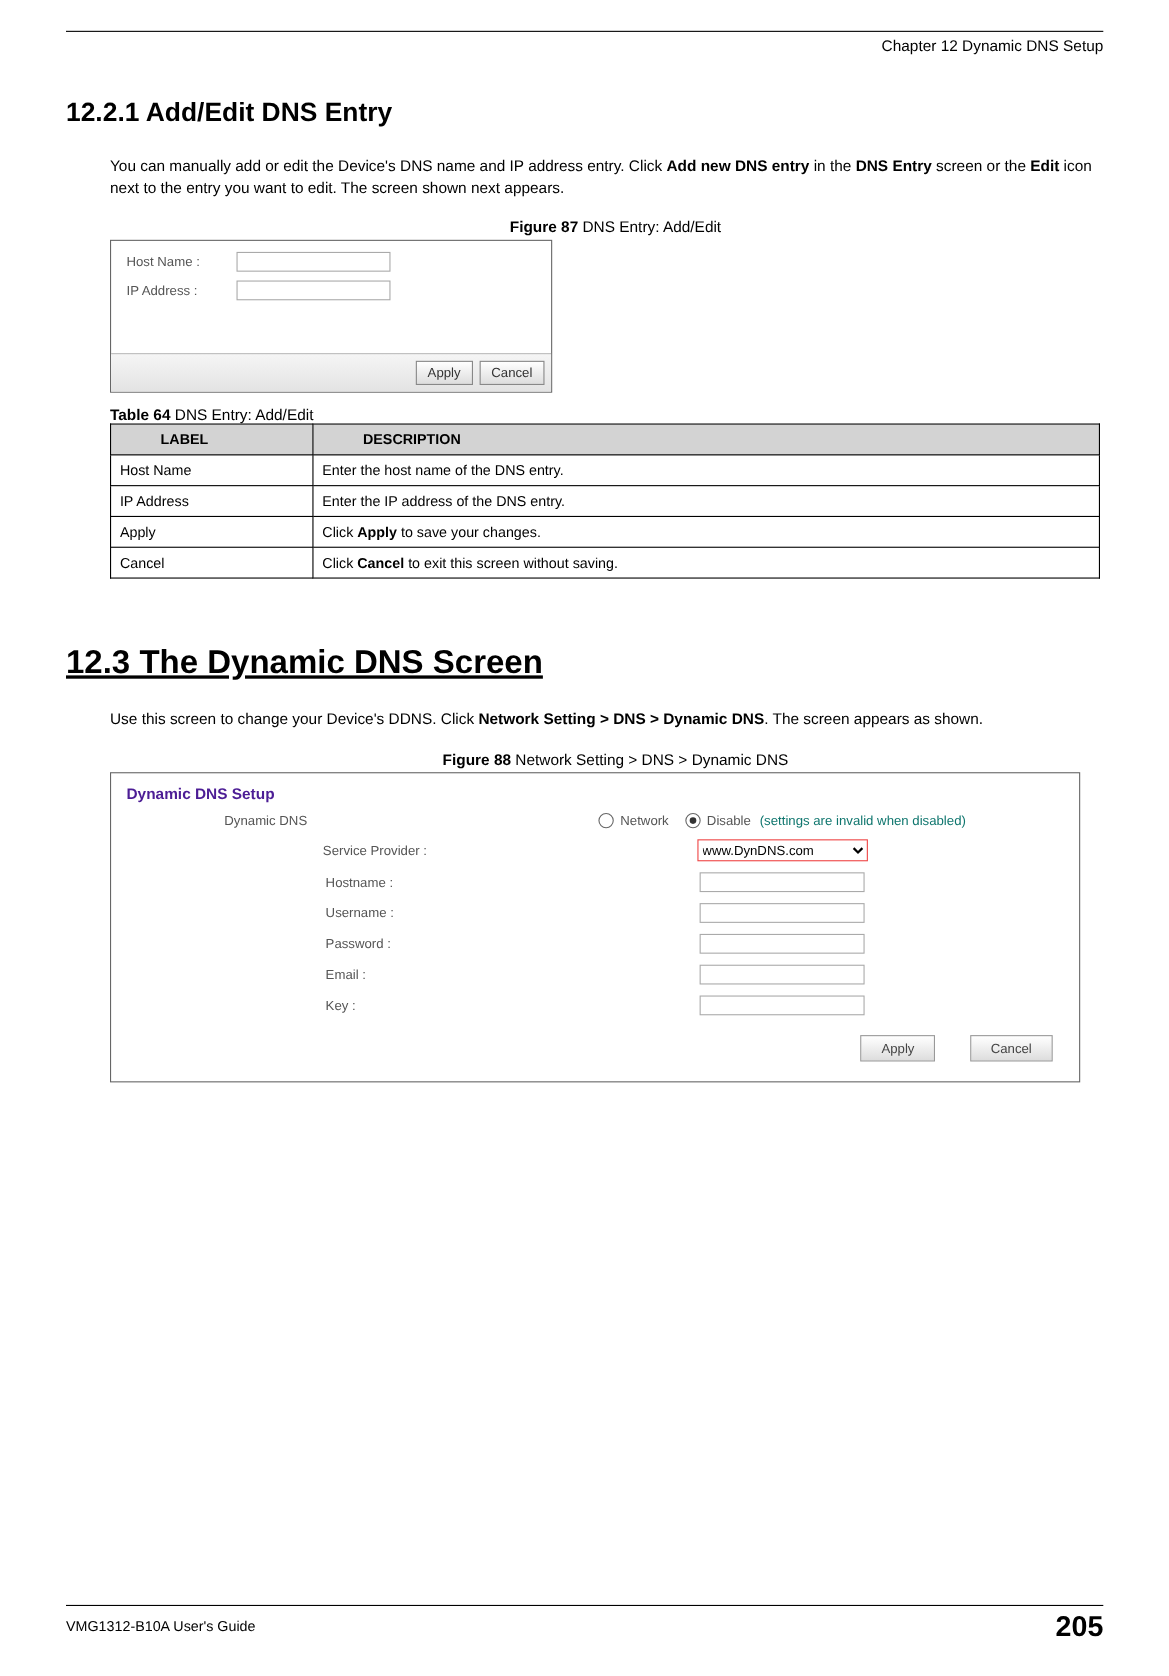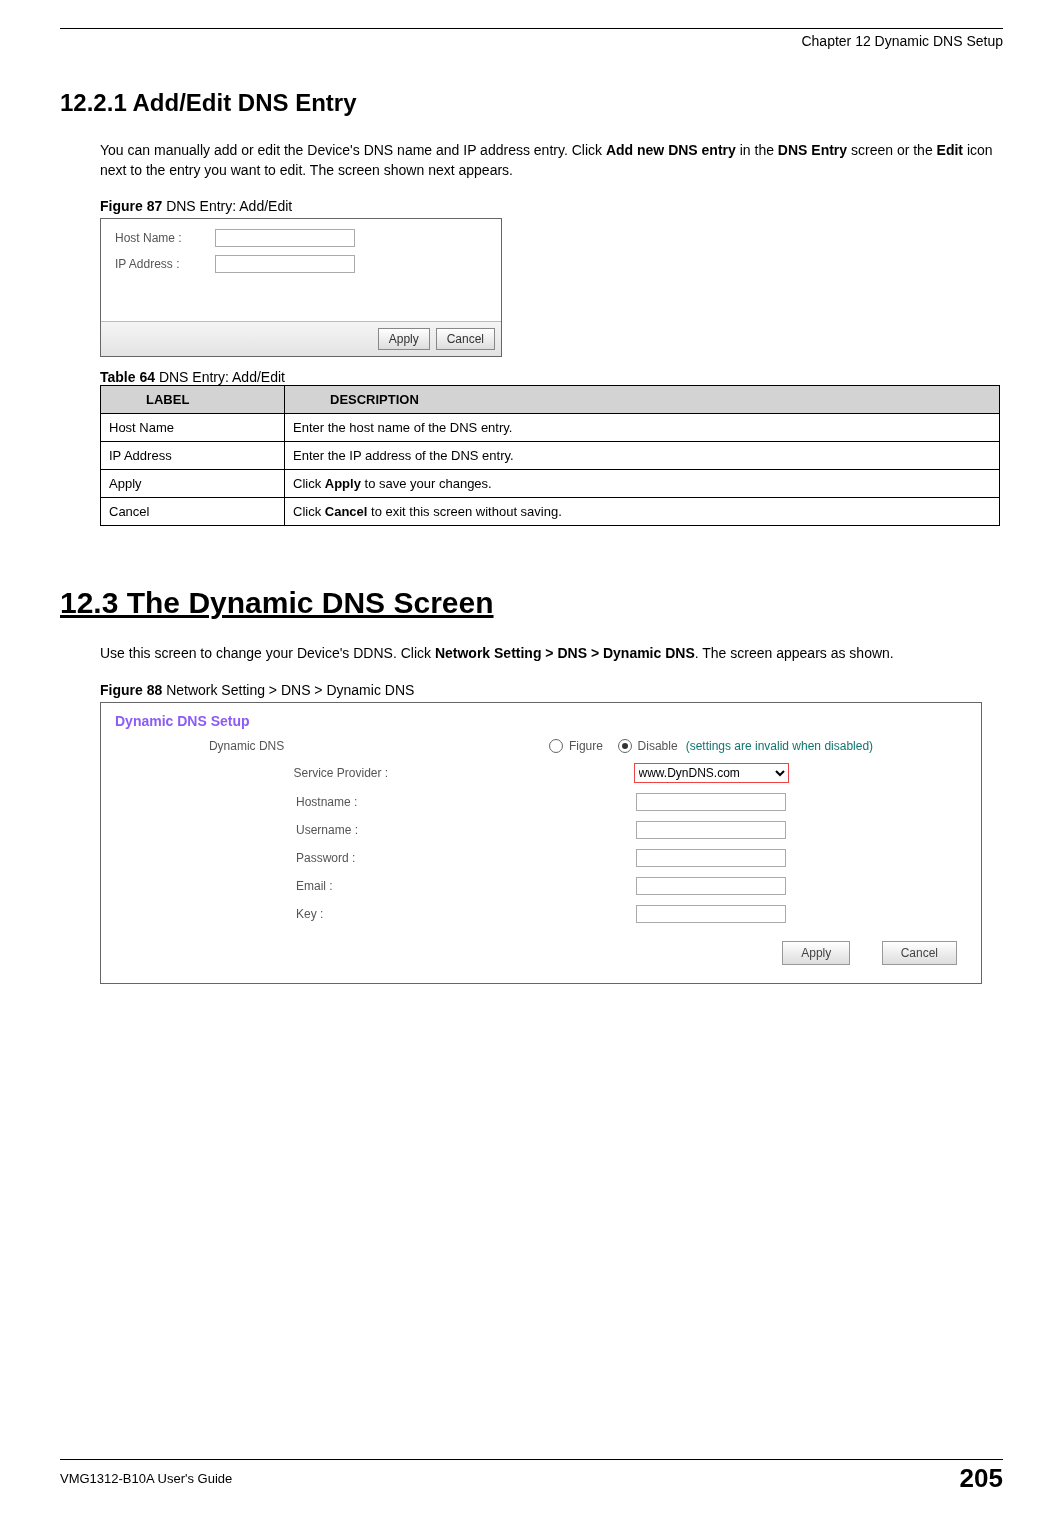--- a/index.html
+++ b/index.html
@@ -39,23 +39,24 @@
     font-size: 30px;
     margin: 60px 0 24px 0;
     text-decoration: underline;
   }
   .bodytext {
     margin-left: 40px;
     line-height: 1.4;
     margin-bottom: 18px;
   }
   .figcaption {
-    margin-left: 40px;
+    margin-left: 56px;
     font-size: 14px;
     margin-bottom: 4px;
+    text-align: center;
   }
   .figcaption b { font-weight: bold; }
 
   
   .fig87-box {
     margin-left: 40px;
     border: 1px solid #666;
     width: 400px;
     background: #fff;
   }
@@ -126,21 +127,21 @@
     width: 880px;
     background: #fff;
     font-family: Arial, sans-serif;
     font-size: 12px;
     color: #555;
   }
   .fig88-body { padding: 10px 14px 14px 14px; }
   .fig88-title {
     font-weight: bold;
     font-size: 14px;
-    color: #8b5cf6;
+    color: #4c1d95;
     margin-bottom: 10px;
   }
   .fig88-row {
     display: flex;
     align-items: center;
     margin-bottom: 10px;
     justify-content: center;
   }
   .fig88-row .lbl { width: 340px; }
   .fig88-row input[type=text] {
@@ -278,21 +279,21 @@
   </div>
 
   <div class="fig88-box">
     <div class="fig88-body">
       <div class="fig88-title">Dynamic DNS Setup</div>
 
       <div class="fig88-row">
         <span class="lbl">Dynamic DNS</span>
         <span class="radio-wrap">
           <span class="radio-dot"></span>
-          <span>Figure</span>
+          <span>Network</span>
           &nbsp;&nbsp;
           <span class="radio-dot filled"></span>
           <span>Disable</span>
           <span class="fig88-hint">(settings are invalid when disabled)</span>
         </span>
       </div>
 
       <div class="fig88-row">
         <span class="lbl">Service Provider :</span>
         <select>

